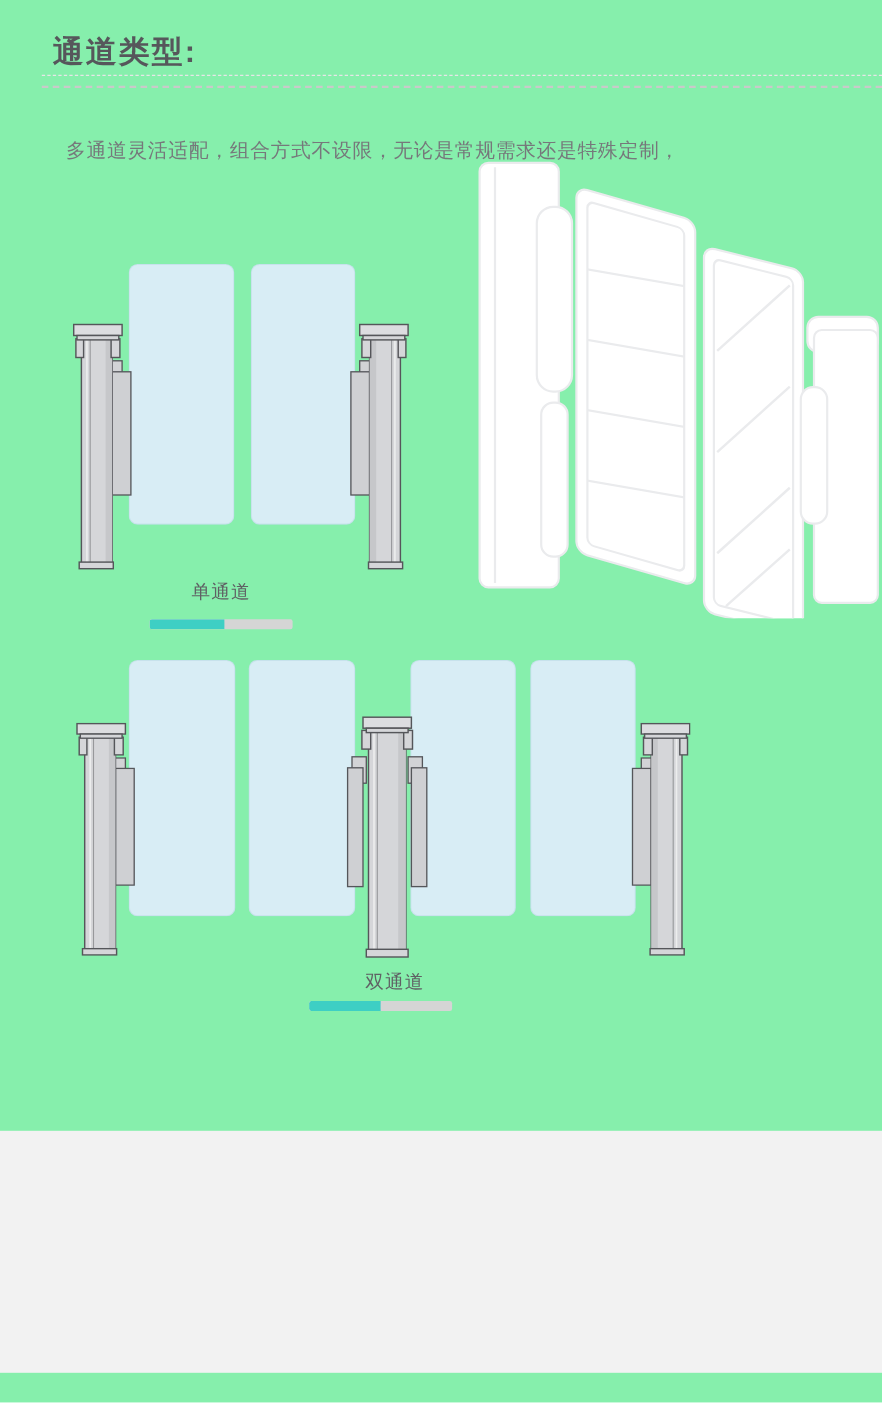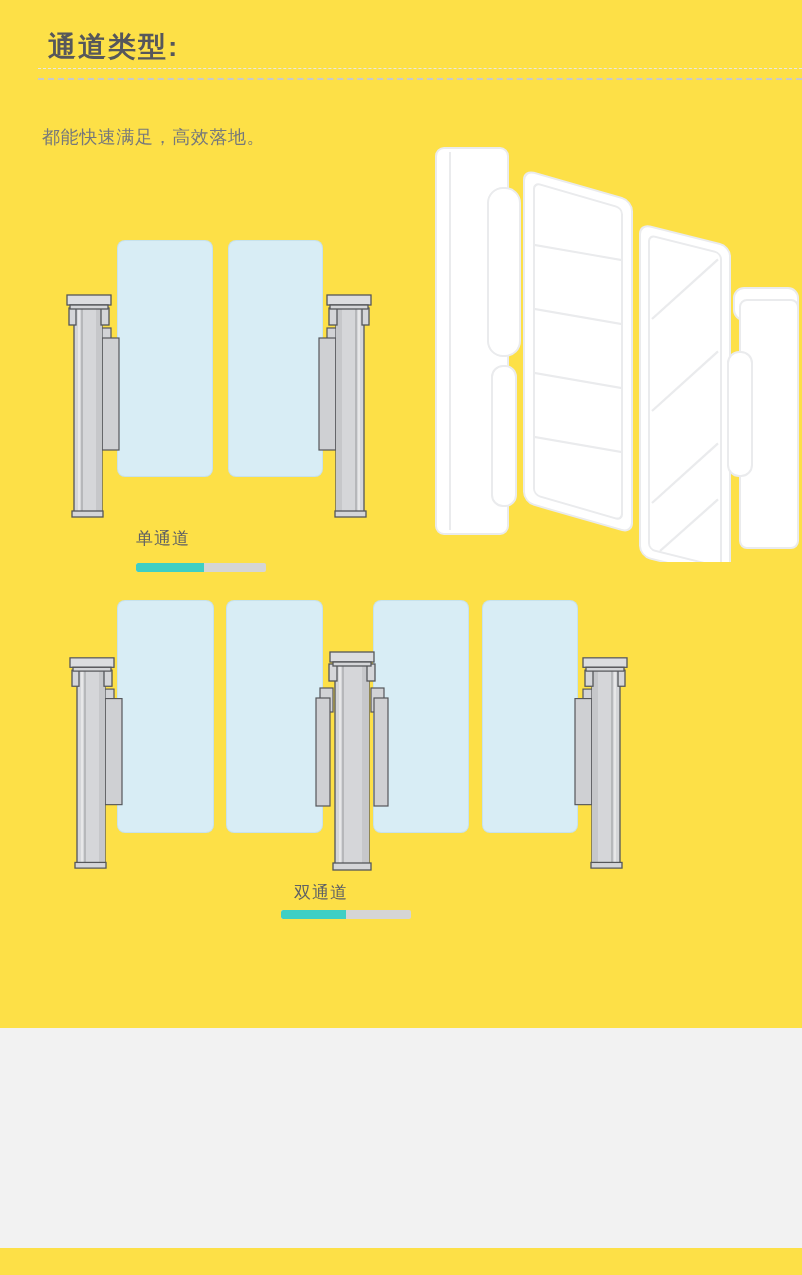--- a/index.html
+++ b/index.html
@@ -1,18 +1,18 @@
 <!DOCTYPE html>
 <html style="--accent-teal: #3ecfc4; --bar-track-gray: #d5d5d5; --glass-blue: #d8edf5; --pillar-gray: #d5d6d9; --pillar-outline: #55565a; --band-gray: #f2f2f2; --title-gray: #56575b;"><head>
 <meta charset="utf-8">
 <style>
   html,body{margin:0;padding:0;background:#ffffff;}
   body{font-family:"Liberation Sans","DejaVu Sans",sans-serif;
        -webkit-font-smoothing:antialiased;}
-  .page{position:relative;width:802px;height:1275px;background:#fde047;overflow:hidden;margin:0 auto;}
+  .page{position:relative;width:802px;height:1275px;background:#86efac;overflow:hidden;margin:0 auto;}
 
   
   .page-title{position:absolute;left:48px;top:30px;font-size:28px;line-height:34px;
     font-weight:bold;color:var(--title-gray,#56575b);letter-spacing:2px;}
   .title-divider{position:absolute;left:38px;right:0;top:68px;height:9px;
     border-top:1px dashed #e6e6e6;border-bottom:2px dashed #c9c9c9;}
 
   
   .intro{position:absolute;left:42px;top:119px;font-size:18px;line-height:36px;
     color:#76787b;letter-spacing:.6px;}
@@ -33,21 +33,21 @@
   .pillar.mirror svg{transform:scaleX(-1);}
   .pb{fill:var(--pillar-gray,#d5d6d9);stroke:var(--pillar-outline,#55565a);stroke-width:1.3;}
   .pc{fill:#dcdde0;stroke:var(--pillar-outline,#55565a);stroke-width:1.3;}
   .pw{fill:#cfd0d3;stroke:var(--pillar-outline,#55565a);stroke-width:1.2;}
   .pf{fill:#d2d3d6;stroke:var(--pillar-outline,#55565a);stroke-width:1.2;}
   .ps{fill:#c6c7ca;stroke:none;}
   .pl{stroke:#eceded;stroke-width:1.5;}
   .pl2{stroke:#97989b;stroke-width:1;}
 
   
-  .fig-label{position:absolute;width:130px;font-size:17px;
+  .fig-label{position:absolute;width:130px;text-align:center;font-size:17px;
     color:#5f6164;letter-spacing:1px;z-index:3;}
   .bar{position:absolute;width:130px;height:9px;background:var(--bar-track-gray,#d5d5d5);
     border-radius:2px;overflow:hidden;z-index:3;}
   .bar-fill{height:100%;background:var(--accent-teal,#3ecfc4);border-radius:2px 0 0 2px;}
 
   
   .band{position:absolute;left:0;top:1028px;width:802px;height:220px;
     background:var(--band-gray,#f2f2f2);}
 </style>
 </head>
@@ -85,21 +85,21 @@
     </symbol>
   </defs>
 </svg>
 
 <div class="page">
 
   <div class="page-title">通道类型:</div>
   <div class="title-divider"></div>
 
   <div class="intro">
-    <div class="l2">都能快速满足，高效落地。</div>
+    <div class="l1">多通道灵活适配，组合方式不设限，无论是常规需求还是特殊定制，</div>
   </div>
 
   <svg class="watermark" viewBox="0 0 374 424" aria-hidden="true">
     <rect x="8" y="10" width="72" height="386" rx="8" class="wm"></rect>
     <line x1="22" y1="14" x2="22" y2="392" class="wm-line"></line>
     <rect x="60" y="50" width="32" height="168" rx="15" class="wm"></rect>
     <rect x="64" y="228" width="24" height="140" rx="11" class="wm"></rect>
     <g transform="translate(96,32) skewY(16)">
       <rect x="0" y="0" width="108" height="332" rx="10" class="wm"></rect>
       <rect x="10" y="10" width="88" height="312" rx="6" class="wm"></rect>

